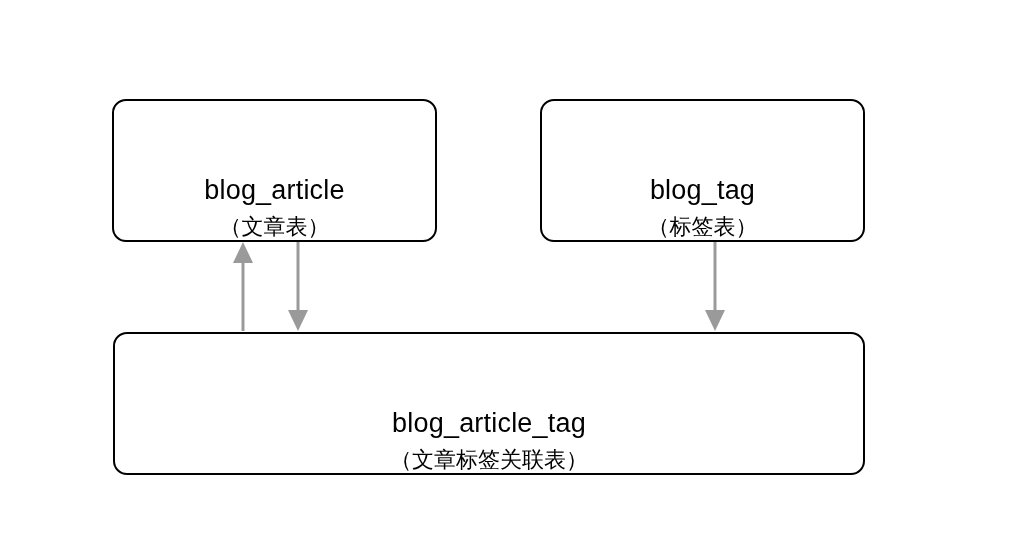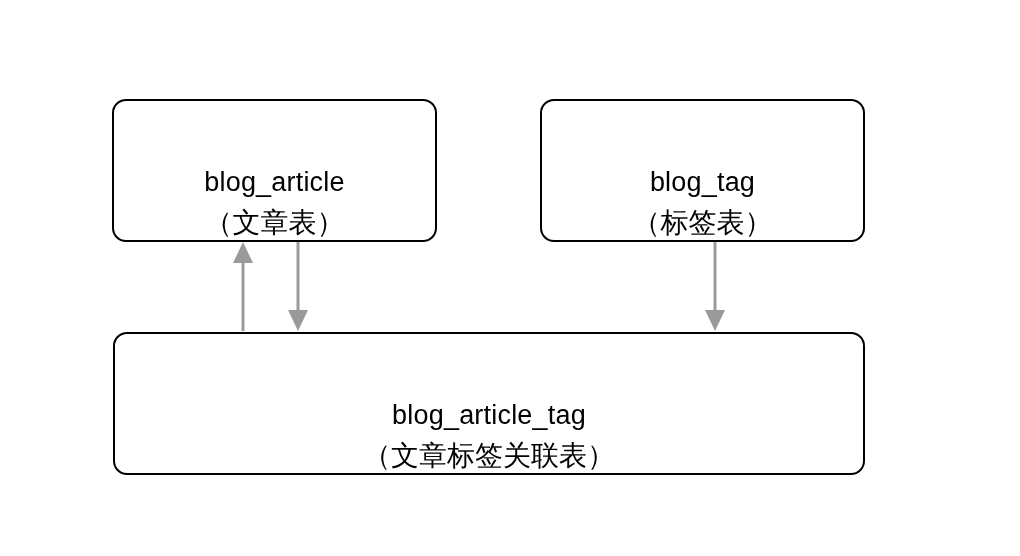--- a/index.html
+++ b/index.html
@@ -36,21 +36,21 @@
   }
   .node-title {
     font-size: 27px;
     font-weight: 400;
     line-height: 1.15;
     letter-spacing: 0.2px;
     color: #000000;
     white-space: nowrap;
   }
   .node-subtitle {
-    font-size: 28px;
+    font-size: 22px;
     font-weight: 400;
     line-height: 1.2;
     margin-top: 8px;
     color: #000000;
     white-space: nowrap;
   }
   #node-article {
     left: 112px;
     top: 99px;
     width: 325px;

